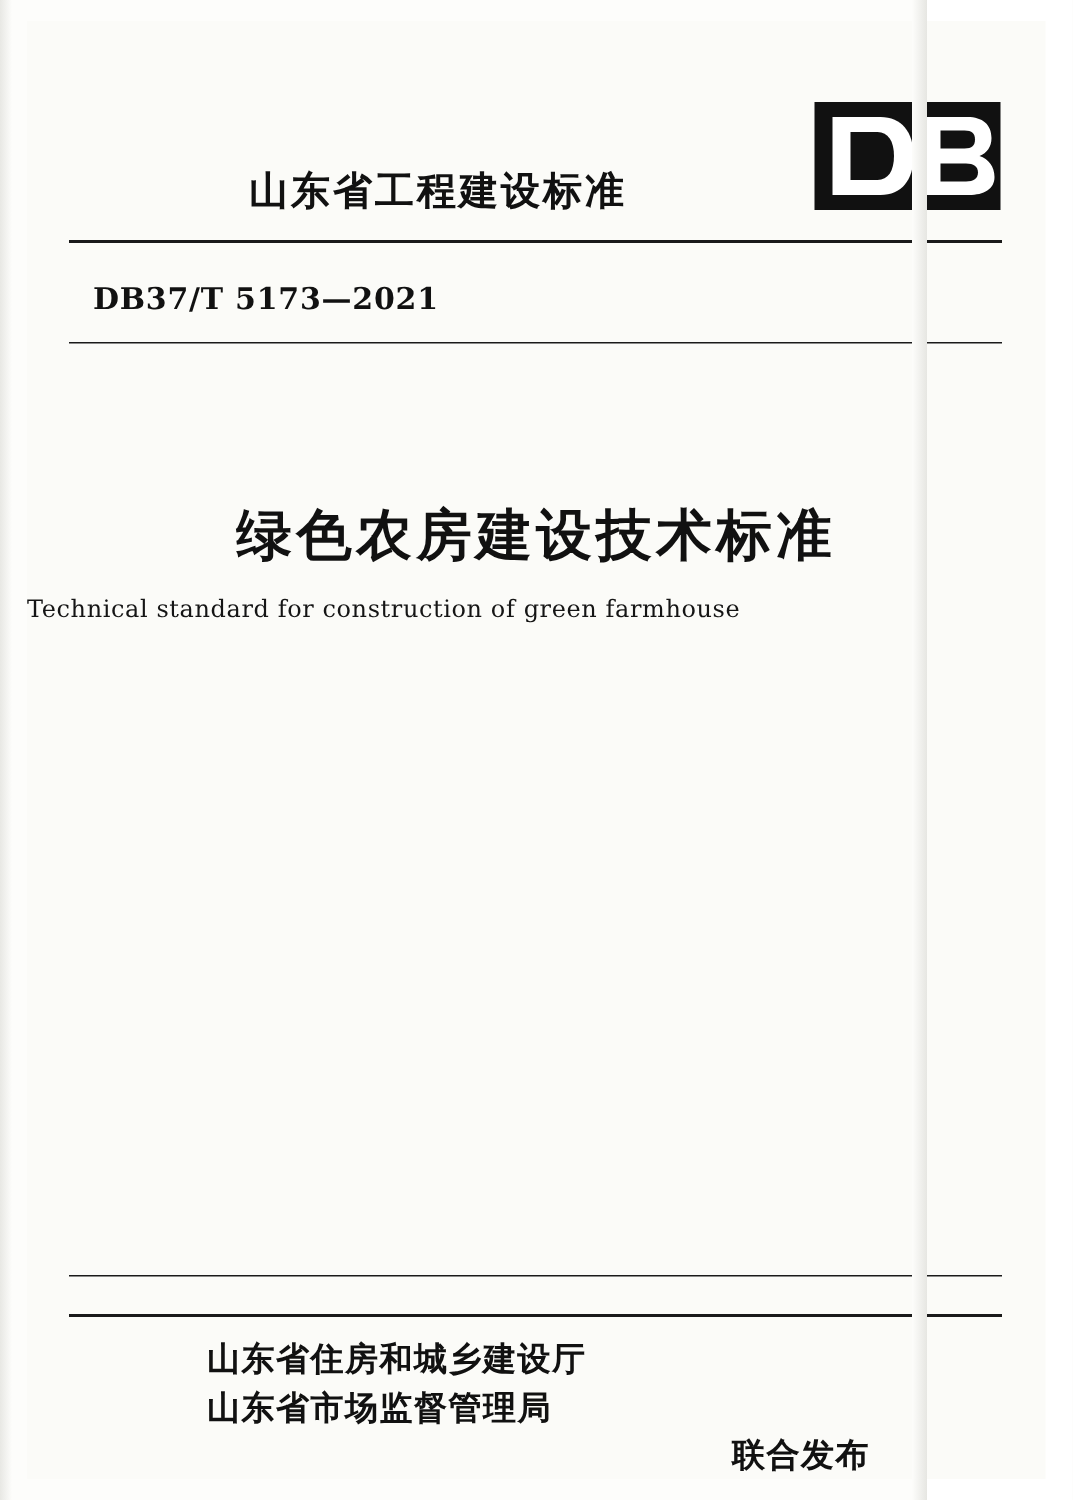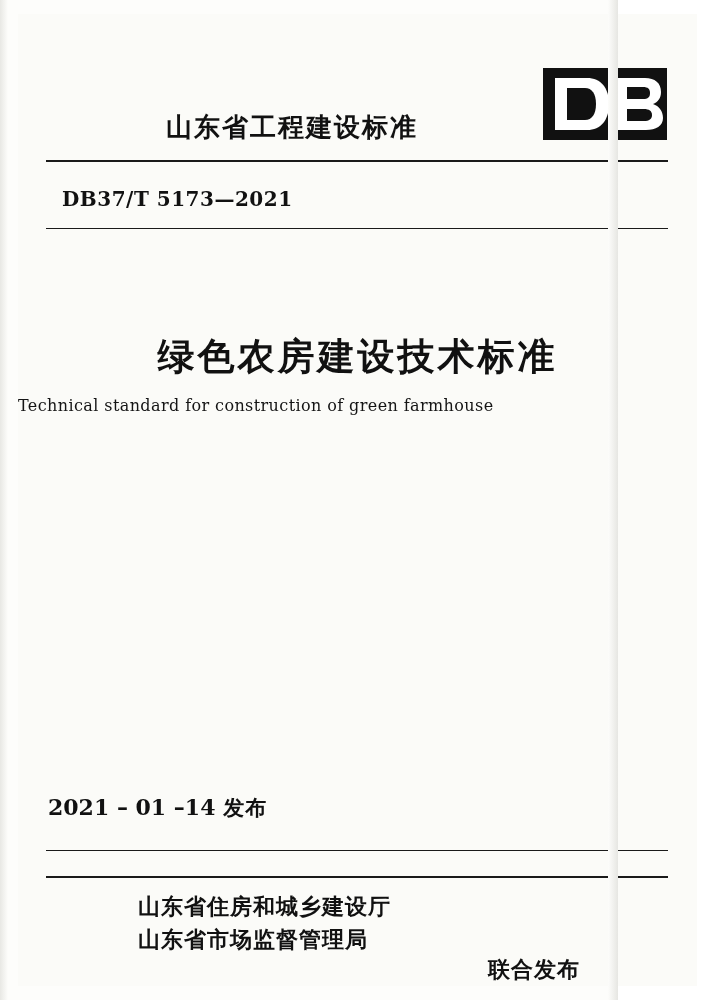--- a/index.html
+++ b/index.html
@@ -226,24 +226,20 @@
 
     <div class="std-no">DB37/T 5173—2021</div>
 
 
     <div class="rule-mid"></div>
 
     <div class="main-title">绿色农房建设技术标准</div>
 
     <div class="sub-title">Technical standard for construction of green farmhouse</div>
 
-    <div class="issue-date">
-      <span>2021 – 01 –14</span>
-      <span class="date-cn">发布</span>
-    </div>
 
 
     <div class="rule-lower"></div>
     <div class="rule-bottom"></div>
 
     <div class="publishers">
       <div>山东省住房和城乡建设厅</div>
       <div>山东省市场监督管理局</div>
     </div>
 

